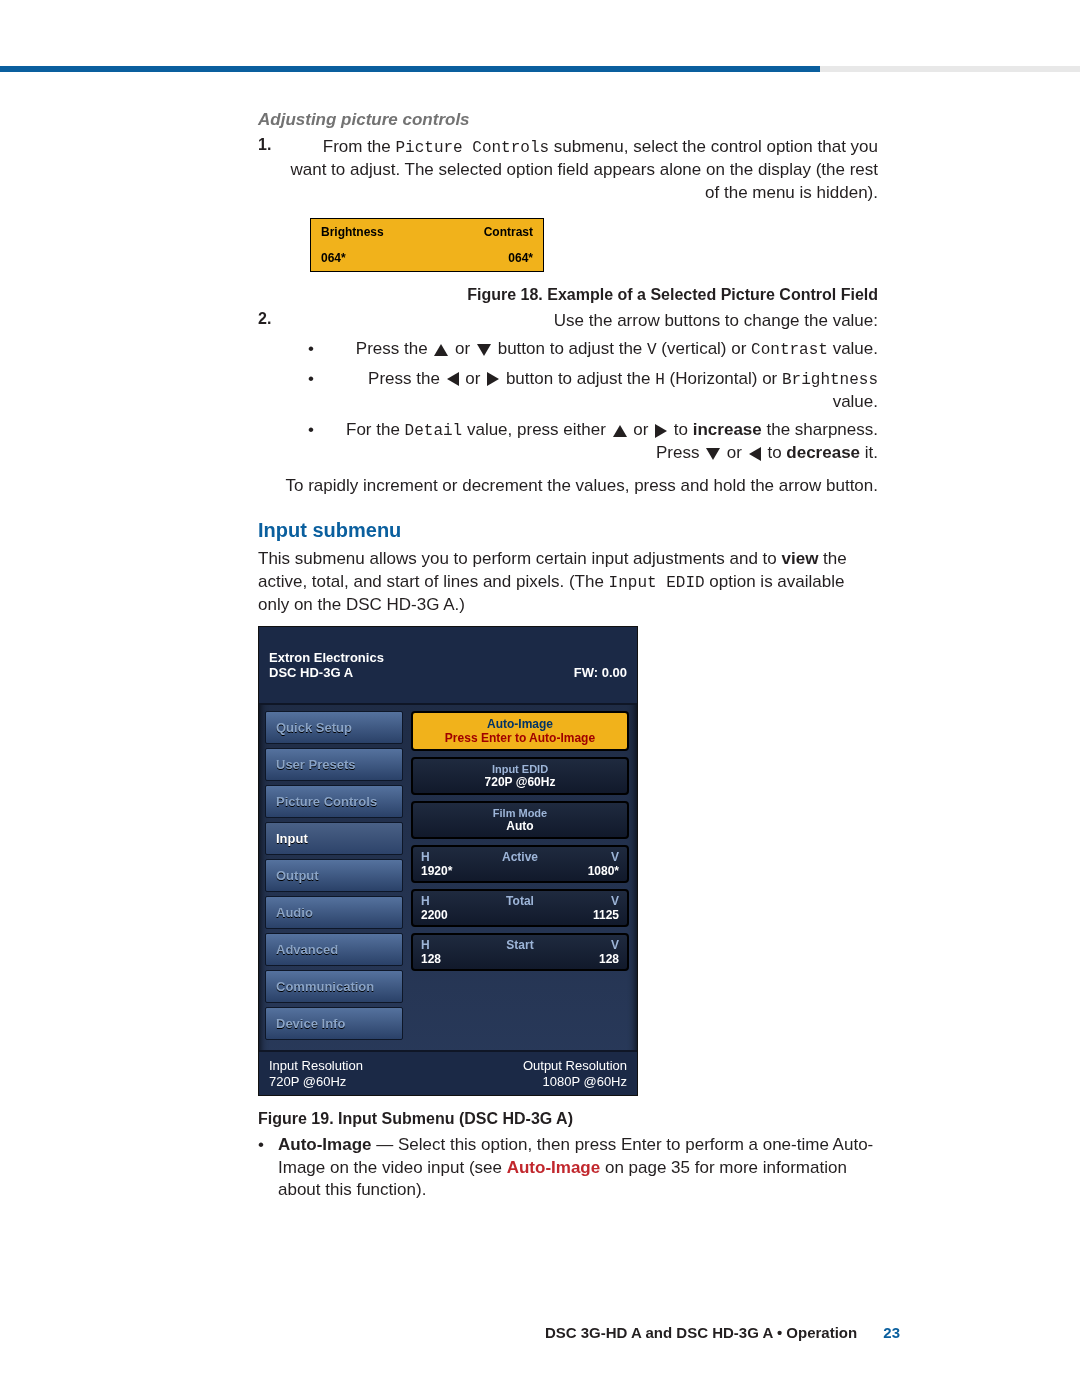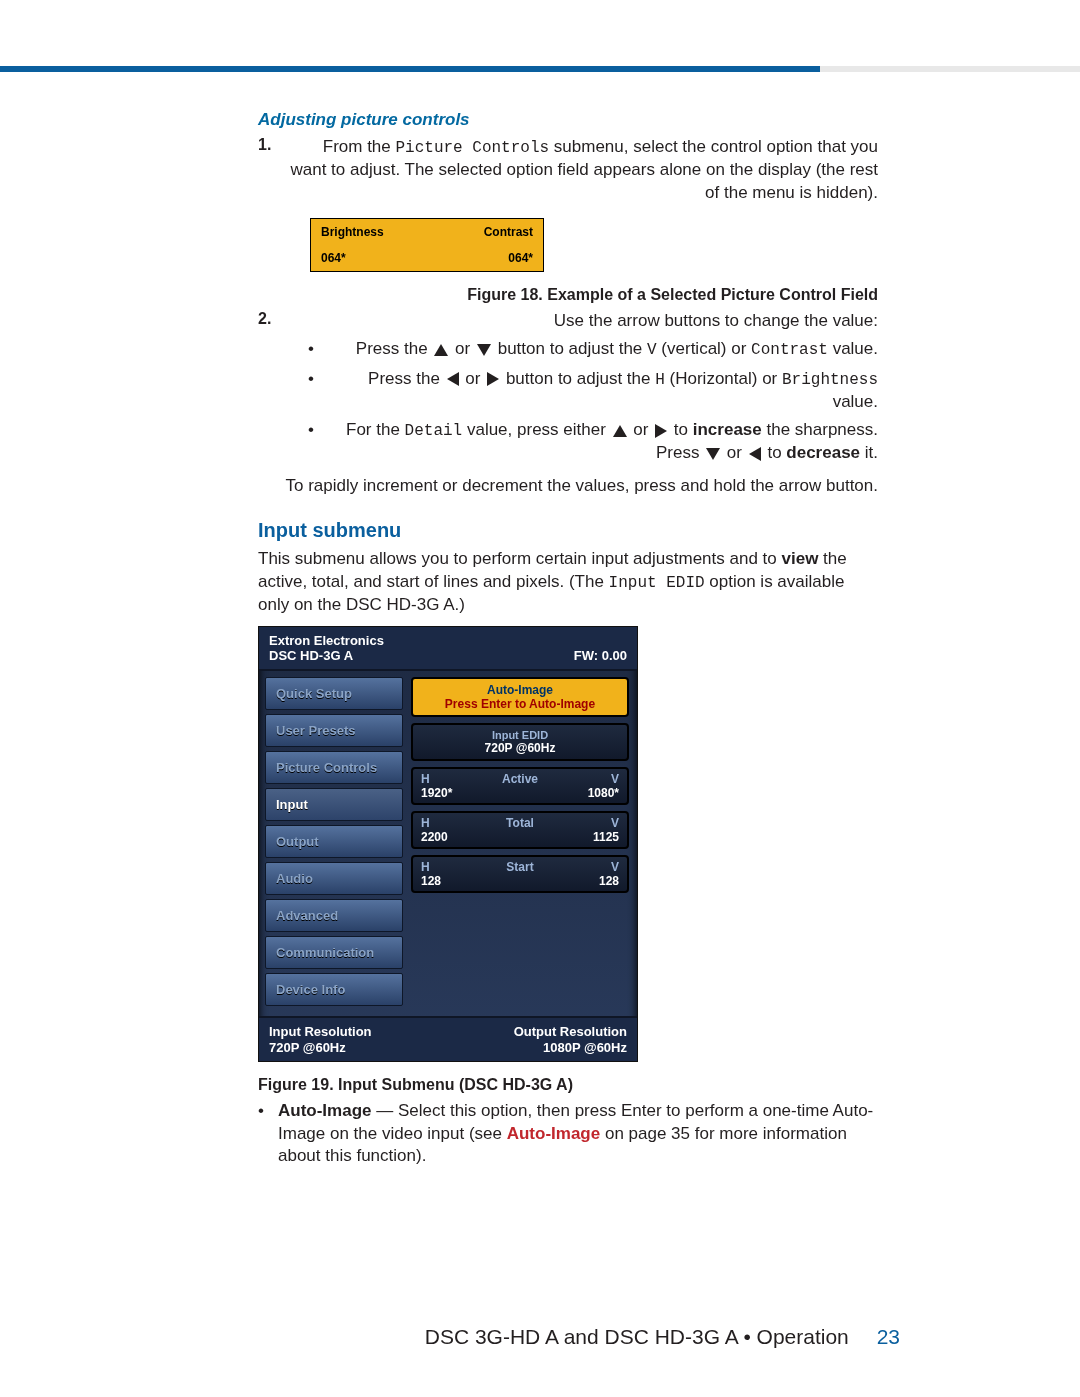--- a/index.html
+++ b/index.html
@@ -7,21 +7,21 @@
     width: 1080px;
     height: 1397px;
     background: #fff;
     font-family: Arial, Helvetica, sans-serif;
     color: #000;
     position: relative;
   }
   .topbar { position:absolute; top:66px; left:0; width:100%; height:6px; background:#0a5f9e; }
   .topbar::after { content:""; display:block; position:absolute; right:0; top:0; width:260px; height:6px; background:#e8e8e8; }
   .content { position:absolute; top:110px; left:258px; width:620px; }
-  .blue-italic { color:#0369a1; font-style:italic; font-weight:bold; font-size:17px; }
+  .blue-italic { color:#737373; font-style:italic; font-weight:bold; font-size:17px; }
   .blue-head { color:#0a5f9e; font-weight:bold; font-size:20px; margin-top:22px; margin-bottom:6px; }
   .p { font-size:17px; line-height:1.32; margin-top:4px; color:#231f20; }
   .code { font-family:"Courier New",monospace; font-size:16px; }
   ol { margin-left:0; padding-left:0; list-style:none; }
   ol > li { position:relative; padding-left:26px; margin-top:6px;text-align:right; }
   ol > li::before { content: attr(data-num) "."; position:absolute; left:0; font-weight:bold; color:#231f20; }
   ul.bullets { list-style:none; margin-top:6px; }
   ul.bullets > li { position:relative; padding-left:44px; margin-top:6px; }
   ul.bullets > li::before { content:"•"; position:absolute; left:24px; color:#231f20; }
   .tri { display:inline-block; width:0; height:0; vertical-align:middle; margin:0 2px; }
@@ -29,41 +29,41 @@
   .tri-down { border-left:7px solid transparent; border-right:7px solid transparent; border-top:12px solid #231f20; }
   .tri-left { border-top:7px solid transparent; border-bottom:7px solid transparent; border-right:12px solid #231f20; }
   .tri-right { border-top:7px solid transparent; border-bottom:7px solid transparent; border-left:12px solid #231f20; }
   .figcap { font-weight:bold; color:#231f20; font-size:16px; margin-top:14px; }
   
   .osd-small { margin-top:14px; margin-left:26px; width:234px; border:1px solid #000; background:#f1b21b; font-family:Arial; font-size:12px; font-weight:bold; color:#000; }
   .osd-small .row { display:flex; justify-content:space-between; padding:6px 10px; }
   .osd-small .row.val { font-weight:bold; }
   
   .osd { margin-top:10px; width:380px; border:1px solid #111; background:linear-gradient(#1d2941,#293a5b); font-family:Arial; font-size:12px; box-shadow:inset 0 0 8px #000; }
-  .osd-topbar { display:flex; justify-content:space-between; padding:6px 10px; color:#fff; font-weight:bold; background:linear-gradient(#1b2946,#1b2946); border-bottom:2px solid #0f1626; font-size:13px; }
+  .osd-topbar { display:flex; justify-content:space-between; padding:23px 10px; color:#fff; font-weight:bold; background:linear-gradient(#1b2946,#1b2946); border-bottom:2px solid #0f1626; font-size:13px; }
   .osd-body { display:flex; }
   .osd-sidebar { width:148px; padding:6px 4px 6px 6px; }
   .osd-tab { background:linear-gradient(#55729e,#2a4168); border:1px solid #0e1728; border-radius:2px; color:#8aa4c7; font-weight:bold; padding:8px 10px; margin-bottom:4px; font-size:13px; text-shadow:0 1px 0 #000; }
   .osd-tab.active { background:linear-gradient(#4a6186,#2d436a); color:#fff; }
   .osd-main { flex:1; padding:6px 8px 6px 4px; }
   .osd-item { background:linear-gradient(#1f2a3f,#11192b); border:2px solid #000; border-radius:4px; color:#fff; text-align:center; padding:4px 6px; margin-bottom:6px; font-weight:bold; font-size:12px; }
   .osd-item.highlight { background:#f1b21b; color:#003366; }
   .osd-item.highlight .sub { color:#a00000; }
   .osd-item .sub { font-weight:bold; }
   .osd-item .lbl { color:#9db5d8; font-size:11px; }
   .osd-row { display:grid; grid-template-columns:1fr 1fr 1fr; background:linear-gradient(#1f2a3f,#11192b); border:2px solid #000; border-radius:4px; color:#fff; padding:3px 8px; margin-bottom:6px; font-size:12px; font-weight:bold; }
   .osd-row .l { text-align:left; color:#9db5d8; }
   .osd-row .c { text-align:center; color:#9db5d8; }
   .osd-row .r { text-align:right; color:#9db5d8; }
   .osd-row .lv { text-align:left; }
   .osd-row .rv { text-align:right; }
-  .osd-footer { display:flex; justify-content:space-between; padding:6px 10px; background:linear-gradient(#1b2946,#1b2946); border-top:2px solid #0f1626; color:#fff; font-weight:bold; font-size:13px; }
+  .osd-footer { display:flex; justify-content:space-between; padding:6px 10px; background:linear-gradient(#1b2946,#1b2946); border-top:2px solid #0f1626; color:#fff; font-weight:normal; font-size:13px; }
   .osd-footer .col { line-height:1.2; }
   .osd-footer .col.right { text-align:right; }
-  .footerline { position:absolute; bottom:48px; right:180px; font-size:21px; font-weight:normal; color:#231f20; }
+  .footerline { position:absolute; bottom:56px; right:180px; font-size:15px; font-weight:bold; color:#231f20; }
   .footerline .pno { color:#0a5f9e; margin-left:22px; }
   .red-bold { color:#c1272d; font-weight:bold; }
   .text-bold { font-weight:bold; }
 </style>
 </head>
 <body>
 
 <div class="topbar"></div>
 
 <div class="content">
@@ -135,20 +135,24 @@
       </div>
       <div class="osd-main">
         <div class="osd-item highlight">
           <div>Auto-Image</div>
           <div class="sub">Press Enter to Auto-Image</div>
         </div>
         <div class="osd-item">
           <div class="lbl">Input EDID</div>
           <div>720P @60Hz</div>
         </div>
+        <div class="osd-item">
+          <div class="lbl">Film Mode</div>
+          <div>Auto</div>
+        </div>
         <div class="osd-row">
           <div class="l">H</div>
           <div class="c">Active</div>
           <div class="r">V</div>
           <div class="lv">1920*</div>
           <div></div>
           <div class="rv">1080*</div>
         </div>
         <div class="osd-row">
           <div class="l">H</div>

